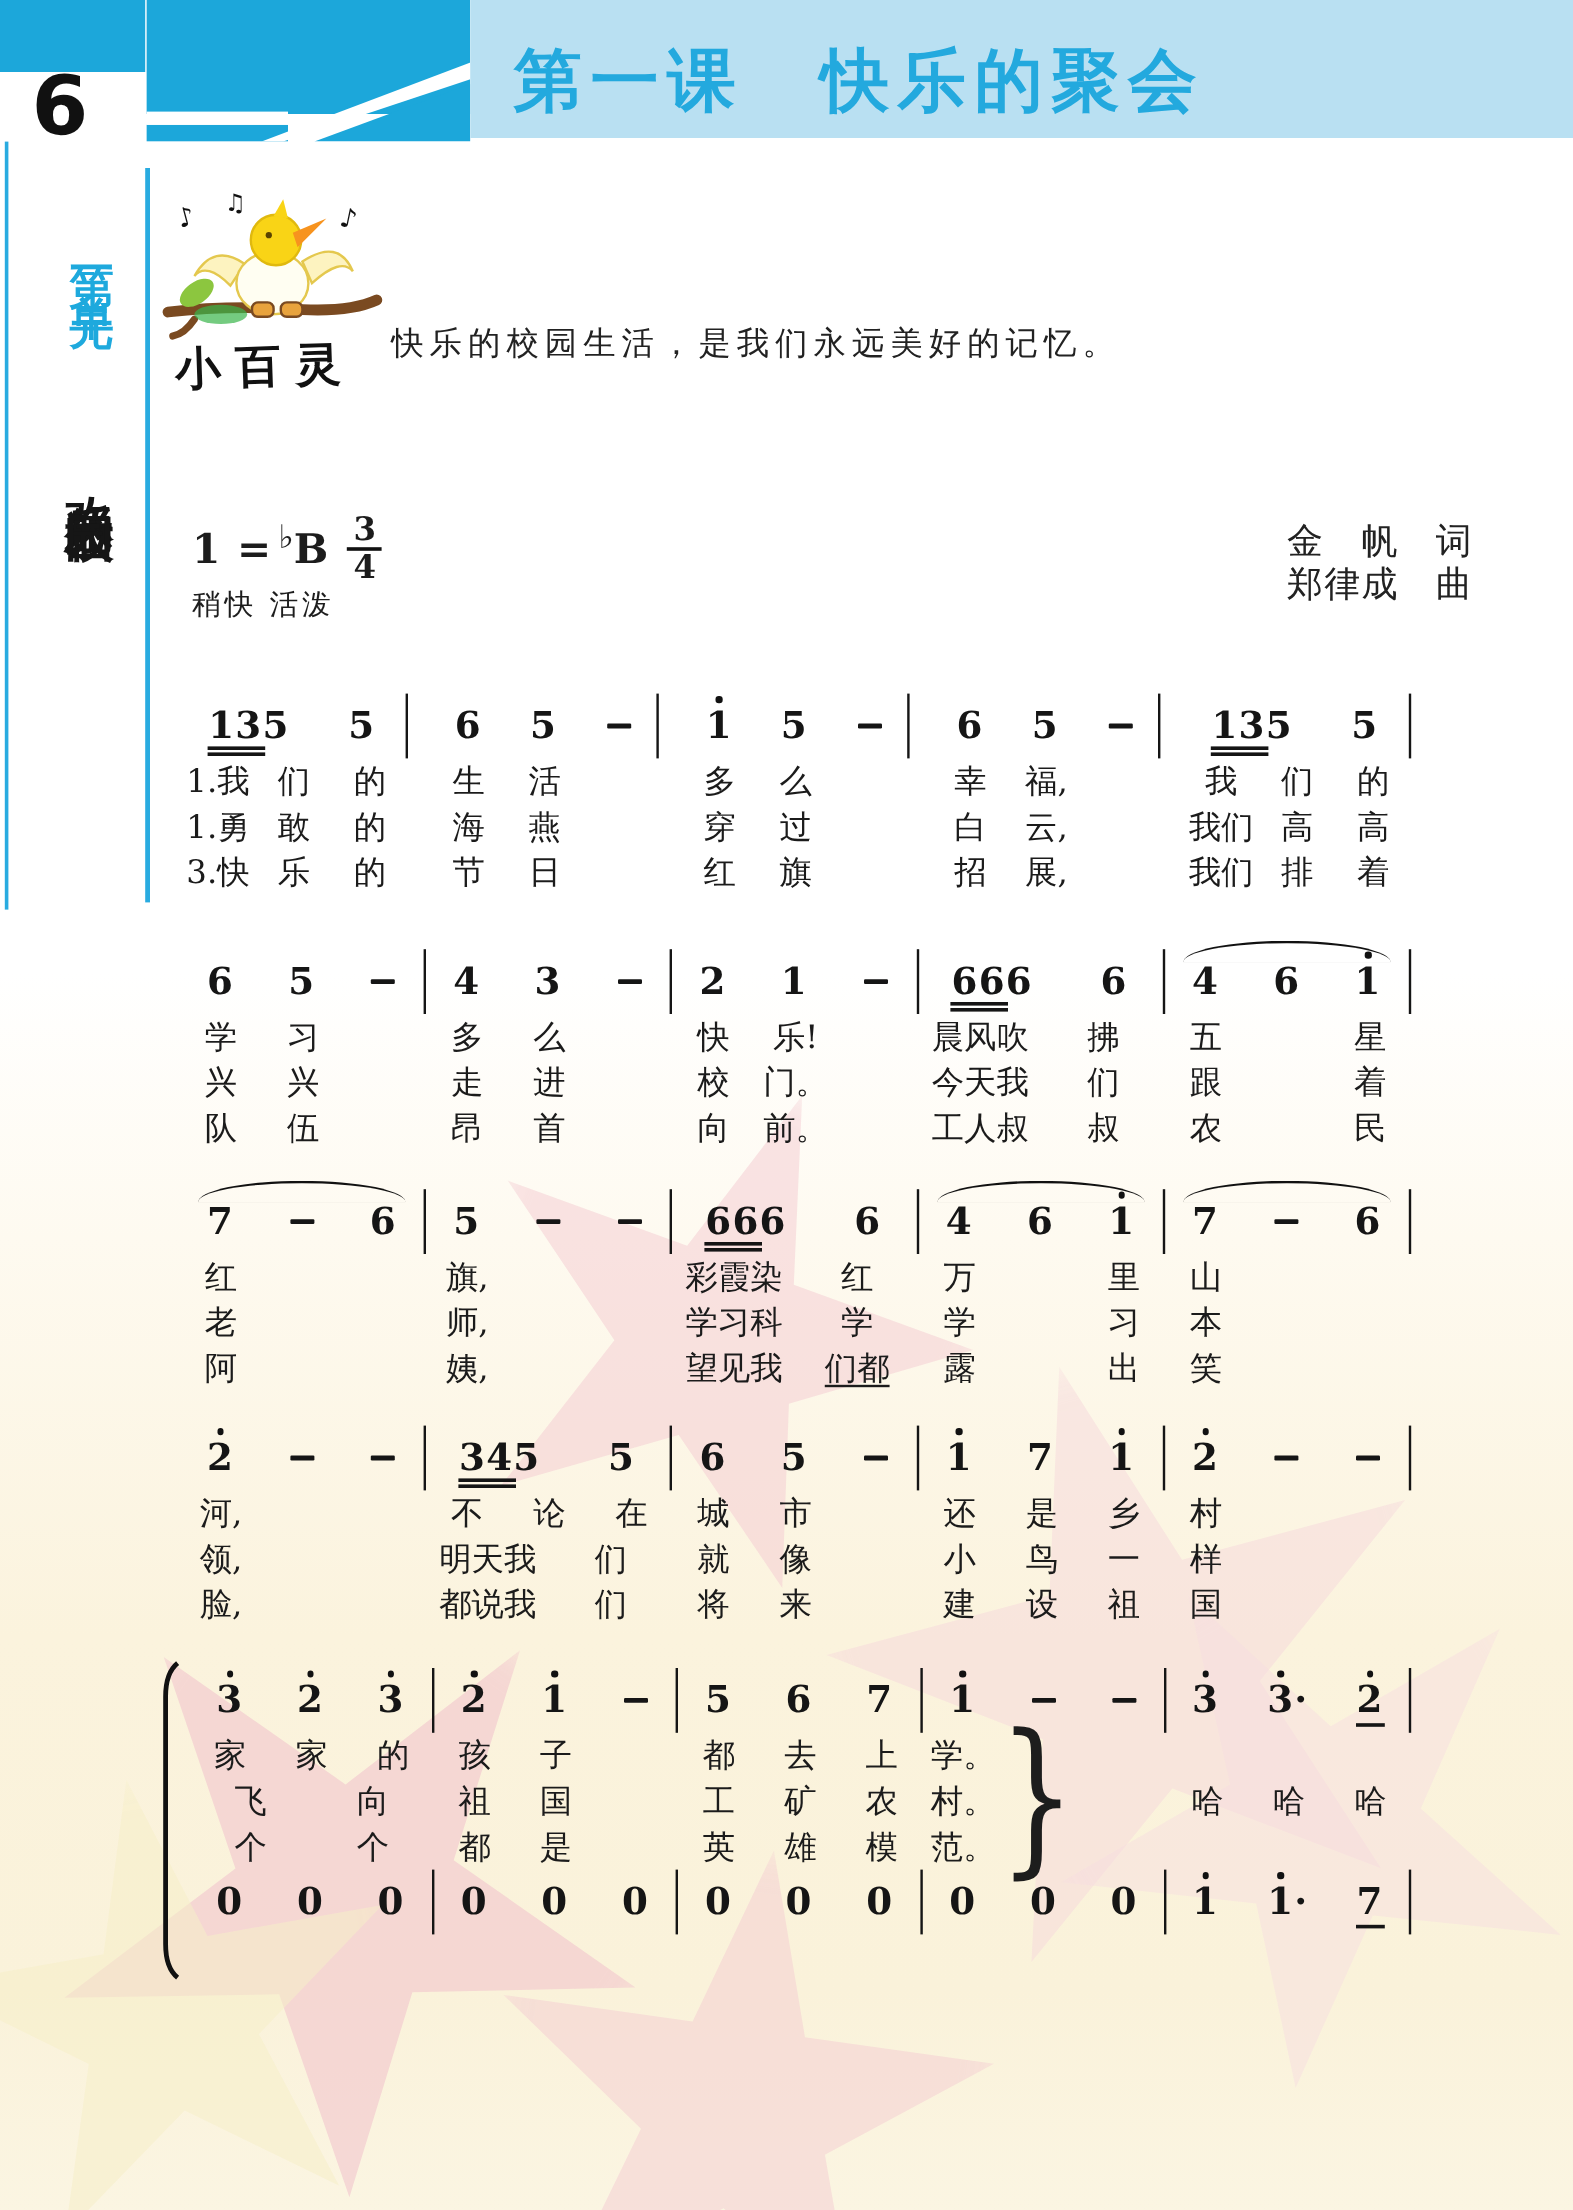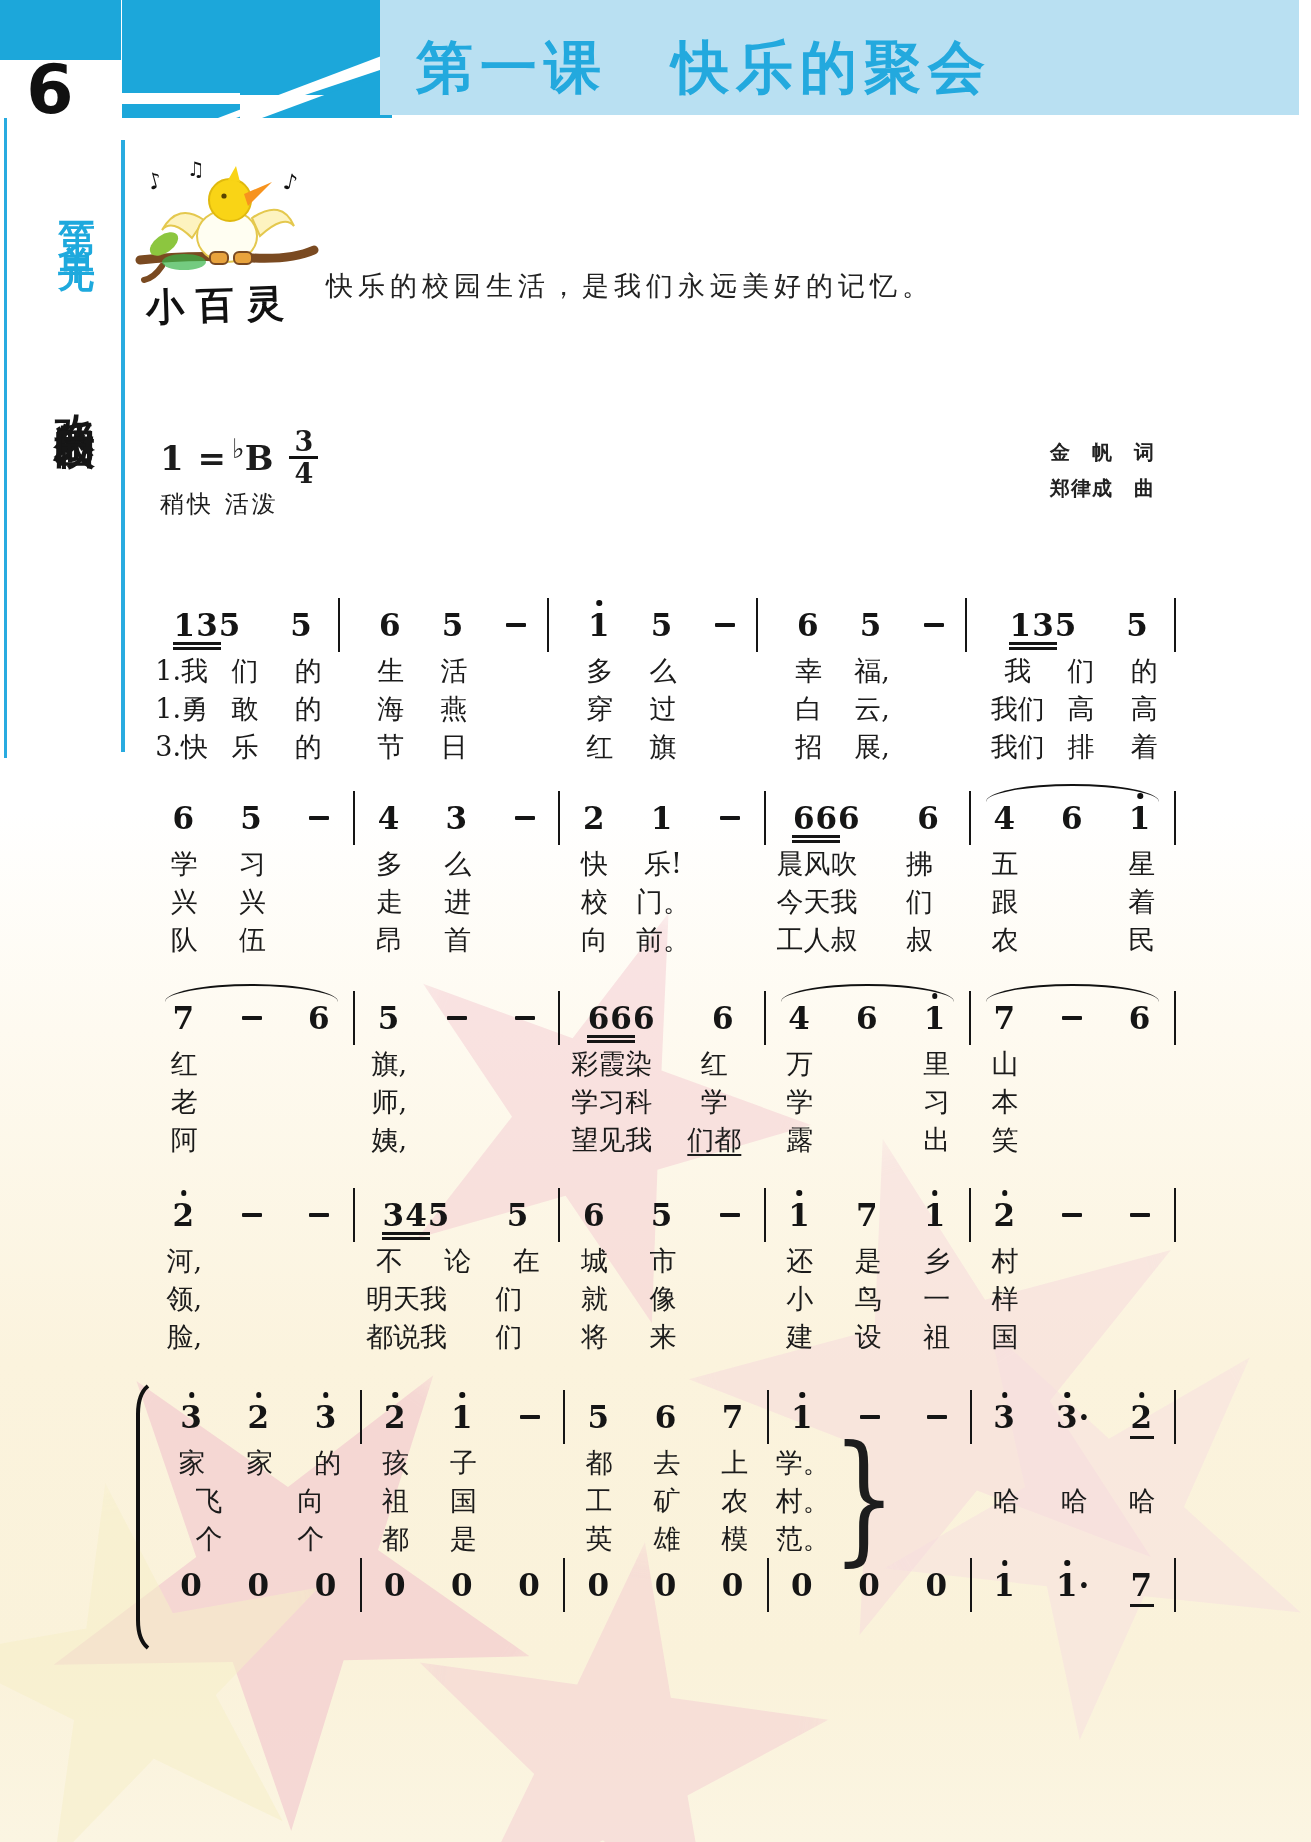--- a/index.html
+++ b/index.html
@@ -6,21 +6,21 @@
   .page{position:relative;width:1311px;height:1842px;overflow:hidden;
     font-family:"DejaVu Serif","Liberation Serif",serif;color:#1c1c1c;
     background:linear-gradient(180deg,#ffffff 0%,#ffffff 44%,#fefaf0 56%,#fbf3dd 74%,#faf2da 90%,#fbf5e2 100%);}
   .leaf{position:absolute;z-index:0;filter:blur(16px);
     clip-path:polygon(50% 0%,61% 35%,98% 35%,68% 57%,79% 91%,50% 70%,21% 91%,32% 57%,2% 35%,39% 35%);}
   .z{position:absolute;z-index:2;}
   
   .hdr-sq{left:0;top:0;width:121px;height:60px;background:#1ca7da;}
   .hdr-pagenum{left:0;top:58px;width:100px;height:62px;display:flex;align-items:center;justify-content:center;
     font-family:"DejaVu Sans","Liberation Sans",sans-serif;font-weight:700;font-size:68px;color:#111;}
-  .hdr-banner{left:380px;top:0;width:919px;height:115px;background:#b9e0f2;display:flex;align-items:center;}
+  .hdr-banner{left:392px;top:0;width:919px;height:115px;background:#b9e0f2;display:flex;align-items:center;}
   .hdr-title{padding-left:36px;padding-top:22px;font-family:"Liberation Sans","DejaVu Sans",sans-serif;
     font-weight:700;font-size:57px;letter-spacing:7px;color:#23a9de;white-space:nowrap;}
   .hdr-deco{left:122px;top:0;}
   
   .vline-left{left:4px;top:118px;width:3px;height:640px;background:#29abe0;}
   .vline-right{left:121px;top:140px;width:4px;height:612px;background:#29abe0;}
   .v-unit{left:52px;top:192px;writing-mode:vertical-rl;text-orientation:upright;
     font-size:37px;letter-spacing:12px;color:#1ea9dd;font-weight:600;}
   .v-title{left:48px;top:382px;writing-mode:vertical-rl;text-orientation:upright;
     font-size:41px;letter-spacing:4px;color:#161616;font-weight:600;}
@@ -32,21 +32,21 @@
     font-family:"Liberation Sans","DejaVu Sans",sans-serif;font-size:80px;font-weight:500;letter-spacing:36px;white-space:nowrap;}
   .t-red{color:#c32b23;} .t-black{color:#231f20;} .t-green{color:#3fae49;}
   .keysig{left:160px;top:428px;display:flex;align-items:center;font-weight:700;font-family:"DejaVu Serif",serif;}
   .keysig .kmain{font-size:34px;letter-spacing:1px;}
   .keysig .kflat{font-size:27px;position:relative;top:-9px;margin-left:5px;}
   .keysig .kletter{font-size:34px;}
   .frac{display:inline-flex;flex-direction:column;align-items:center;margin-left:16px;font-size:27px;line-height:27px;}
   .frac .num{border-bottom:3px solid #111;padding:0 5px 1px;}
   .frac .den{padding-top:1px;}
   .tempo{left:160px;top:488px;font-size:24px;letter-spacing:3px;color:#1d1d1d;}
-  .credits{left:1050px;top:434px;width:200px;font-size:20px;line-height:36px;color:#222;text-align:left;letter-spacing:1px;font-weight:bold;}
+  .credits{left:1050px;top:434px;width:200px;font-size:30px;line-height:36px;color:#222;text-align:center;letter-spacing:1px;}
   
   .system{position:absolute;left:150px;width:1026px;display:flex;z-index:2;}
   .measure{flex:1;display:flex;flex-direction:column;min-width:0;}
   .staff{position:relative;height:54px;display:flex;justify-content:space-around;align-items:center;
     border-right:2.6px solid #151515;}
   .note{position:relative;height:100%;display:flex;align-items:center;justify-content:center;padding:0 2px;min-width:26px;}
   .txt{font-family:"DejaVu Serif","Liberation Serif",serif;font-weight:700;font-size:31px;
     letter-spacing:1px;color:#151515;line-height:34px;}
   .dashbar{width:20px;height:3.6px;background:#151515;border-radius:1px;}
   .hidot{position:absolute;top:2px;left:50%;transform:translateX(-50%);width:5.5px;height:5.5px;border-radius:50%;background:#111;}
@@ -127,21 +127,21 @@
     </span>
   </div>
   <div class="z tempo">稍快 活泼</div>
 
   <div class="z credits">
     <div>金　帆　词</div>
     <div>郑律成　曲</div>
   </div>
 
   <div>
-      <div class="system" style="top: 598px; gap: 19px;">
+      <div class="system" style="top: 578px; gap: 19px;">
         <div class="measure">
           <div class="staff">
             <div class="note">
               <div class="txt">135</div>
               <div class="slur2"></div>
               <div class="ul du1" style="left: 2%; width: 66.6667%;"></div>
               <div class="ul du2" style="left: 2%; width: 66.6667%;"></div>
             </div>
             <div class="note">
               <div class="txt">5</div>

